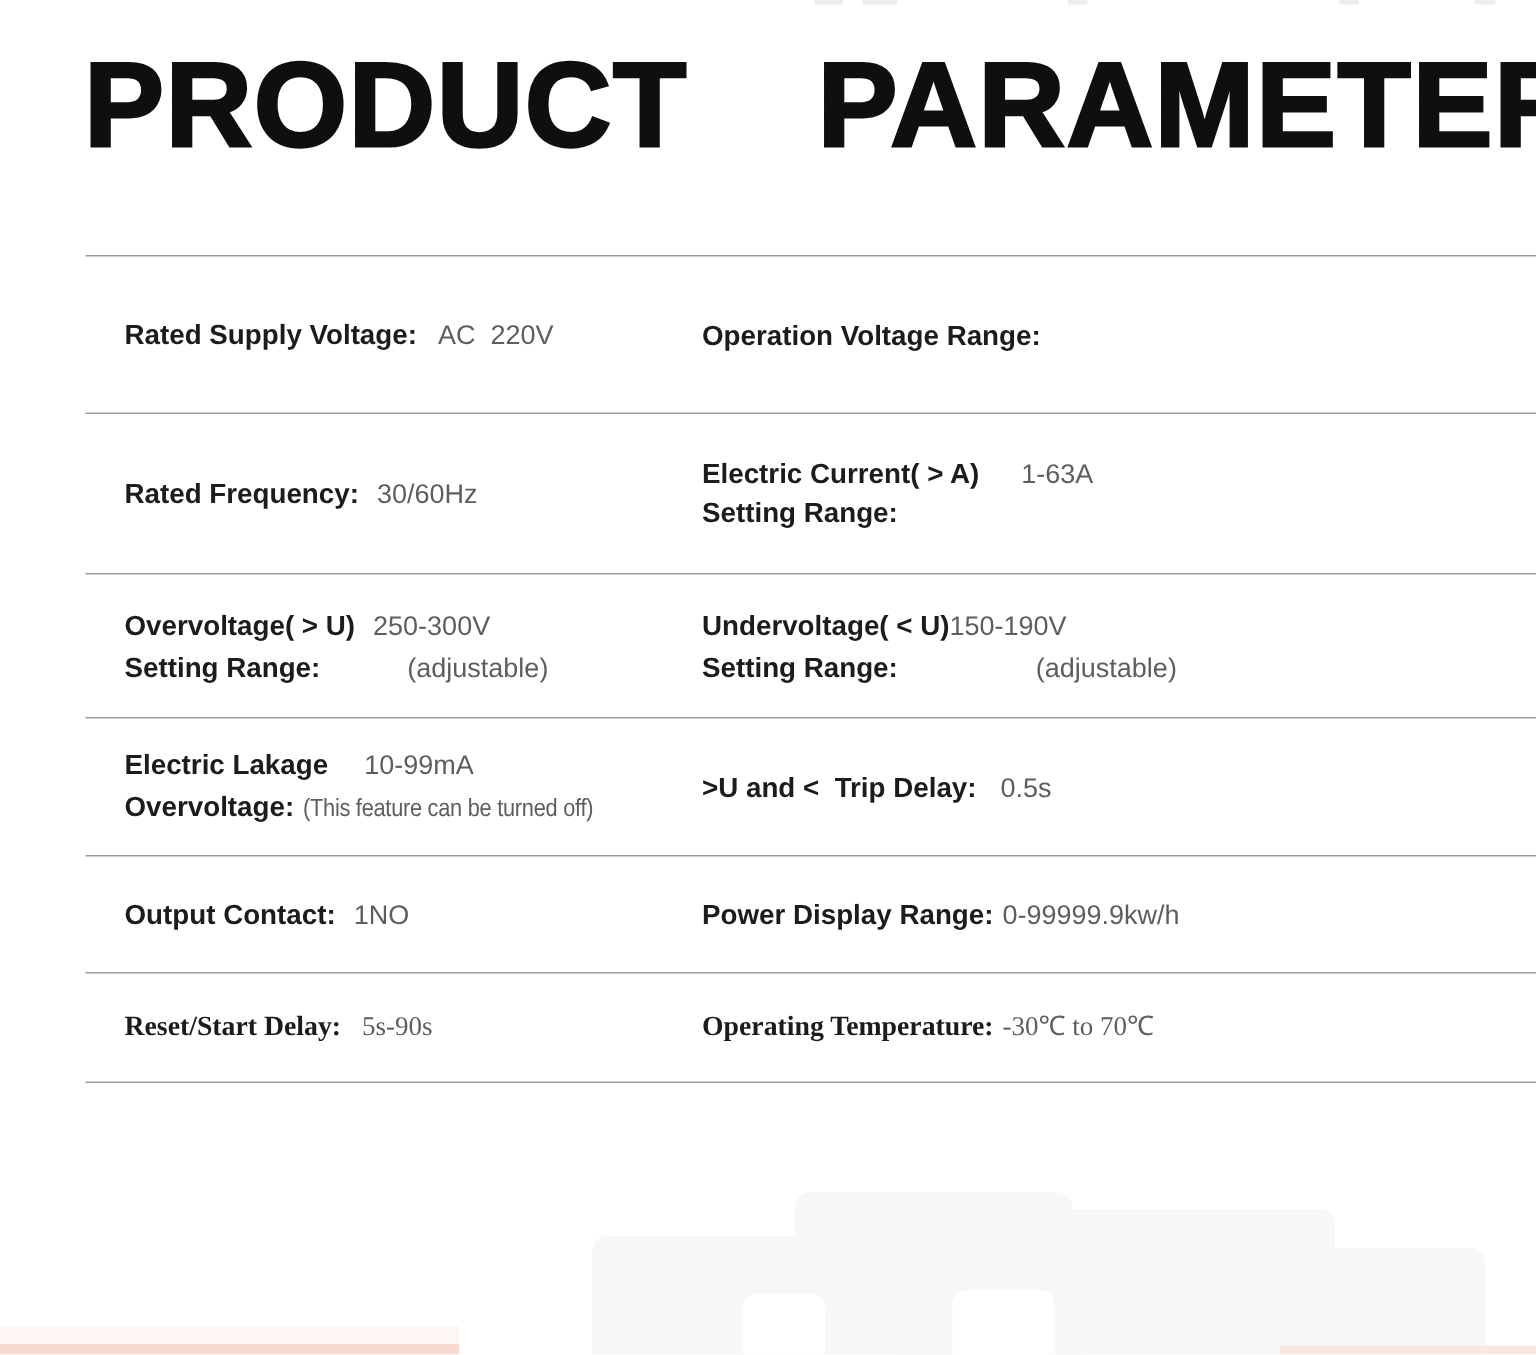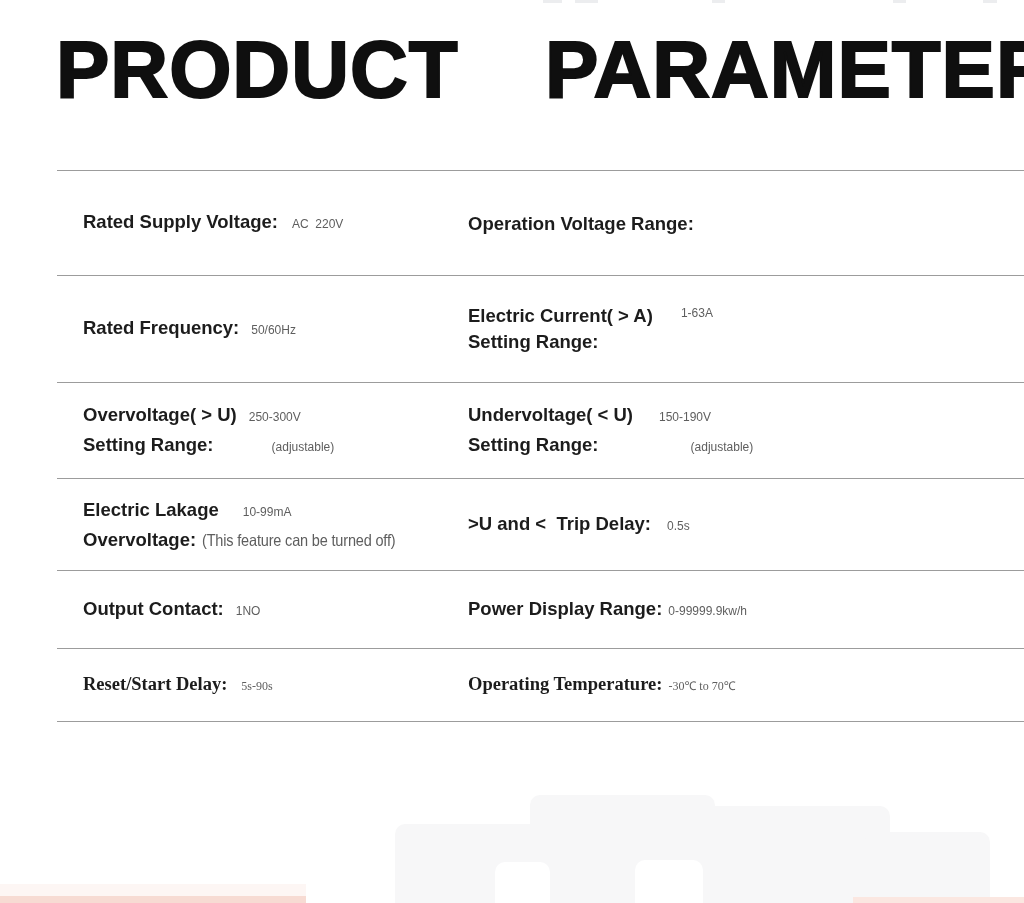--- a/index.html
+++ b/index.html
@@ -22,23 +22,23 @@
   
   .sheet{position:absolute;left:57px;top:170px;width:967px;}
   .row{display:flex;border-top:1.6px solid var(--line);}
   .row.r6{border-bottom:1.6px solid var(--line);font-family:Liberation Serif, serif;}
   .r1{height:105px}.r2{height:107px}.r3{height:96px}.r4{height:92px}.r5{height:78px}.r6{height:74px}
   .cell{display:flex;flex-direction:column;justify-content:center;}
   .cell.left{width:411px;padding-left:26px;justify-content:center;}
   .cell.right{flex:1;padding-right:16px;}
   .line{display:flex;align-items:baseline;line-height:27px;white-space:pre-wrap;}
   .lbl{font-weight:bold;color:var(--label);font-size:18.5px;white-space:pre-wrap;}
-  .val{color:var(--value);font-size:12px;white-space:pre-wrap;}
+  .val{color:var(--value);font-size:18px;white-space:pre-wrap;}
   .ml6{margin-left:6px}.ml12{margin-left:12px}.ml14{margin-left:14px}.ml16{margin-left:16px}
-  .ml24{margin-left:24px}.ml26{margin-left:26px}.ml30{margin-left:28px}.ml58{margin-left:58px}.ml92{margin-left:92px}
+  .ml24{margin-left:24px}.ml26{}.ml30{margin-left:28px}.ml58{margin-left:58px}.ml92{margin-left:92px}
   .duo{display:flex;align-items:flex-start;}
   .duo .labels .lbl{display:block;line-height:26px;}
   .v-top{margin-top:3px;}
   .condensed{display:inline-block;transform:scaleX(.88);transform-origin:left center;
     font-size:16.5px;letter-spacing:-0.2px;}
   
   .top-dash{position:absolute;top:0;height:3px;background:var(--dash);}
   .wm{position:absolute;background:var(--watermark);border-radius:10px;}
   .wm-arch{position:absolute;background:#ffffff;border-radius:10px 10px 0 0;}
   .pink{position:absolute;}
@@ -70,21 +70,21 @@
       <div class="line">
         <span class="lbl">Operation Voltage Range:</span>
       </div>
     </div>
   </div>
 
   <div class="row r2">
     <div class="cell left">
       <div class="line">
         <span class="lbl">Rated Frequency:</span>
-        <span class="val ml12">50/60Hz</span>
+        <span class="val ml12">30/60Hz</span>
       </div>
     </div>
     <div class="cell right">
       <div class="duo">
         <div class="labels">
           <span class="lbl">Electric Current( &gt; A)</span>
           <span class="lbl">Setting Range:</span>
         </div>
         <span class="val v-top ml30">1-63A</span>
       </div>

